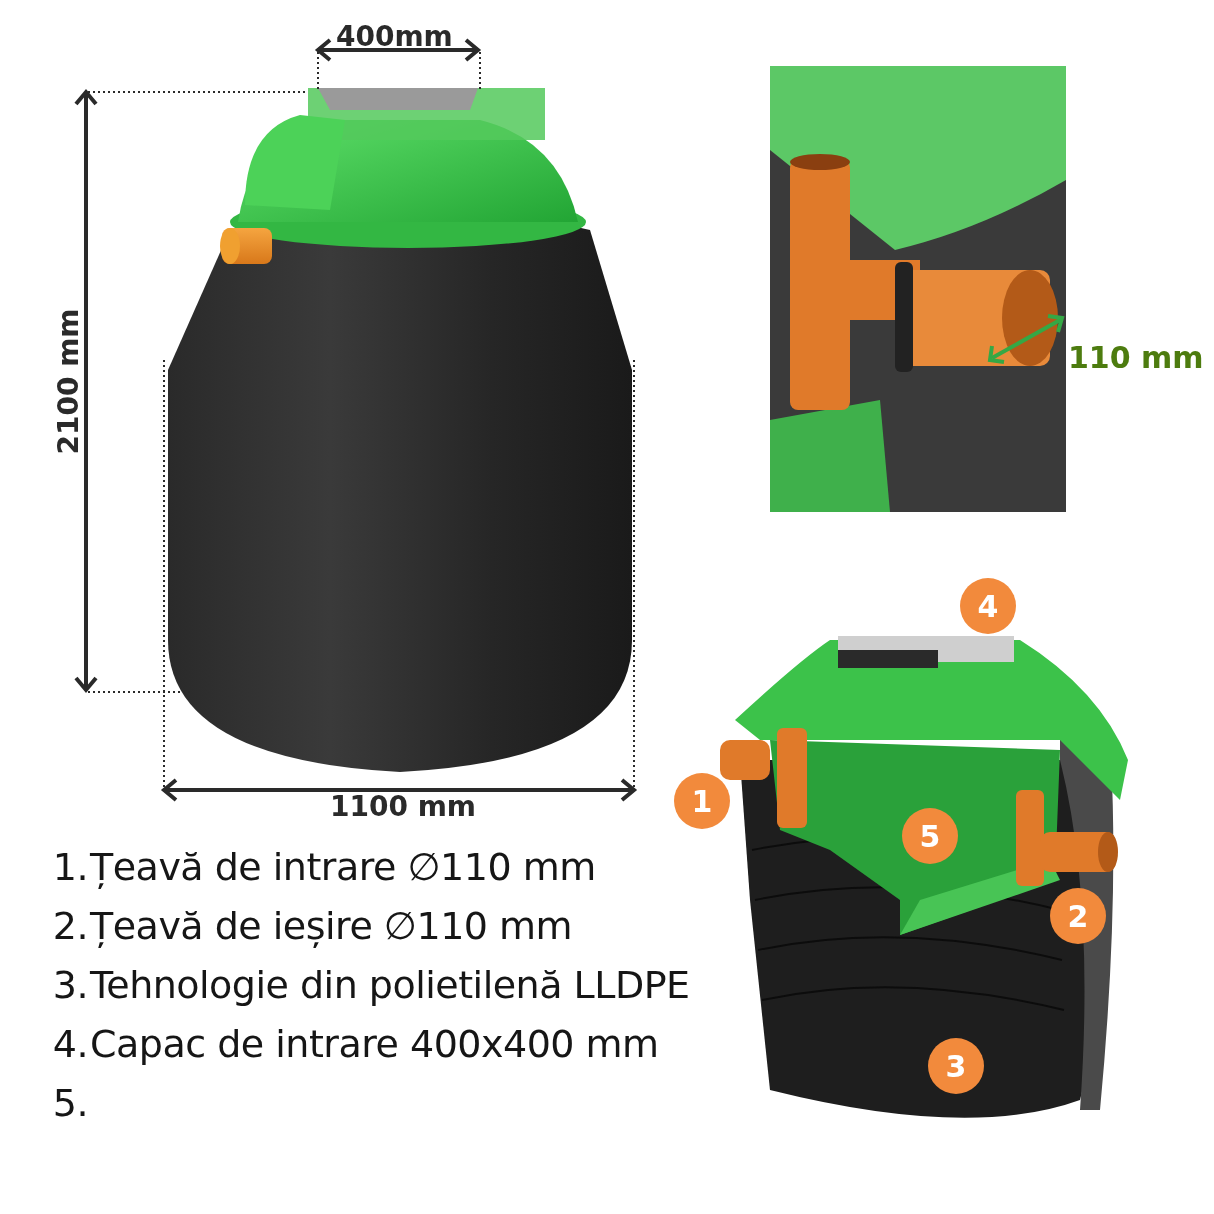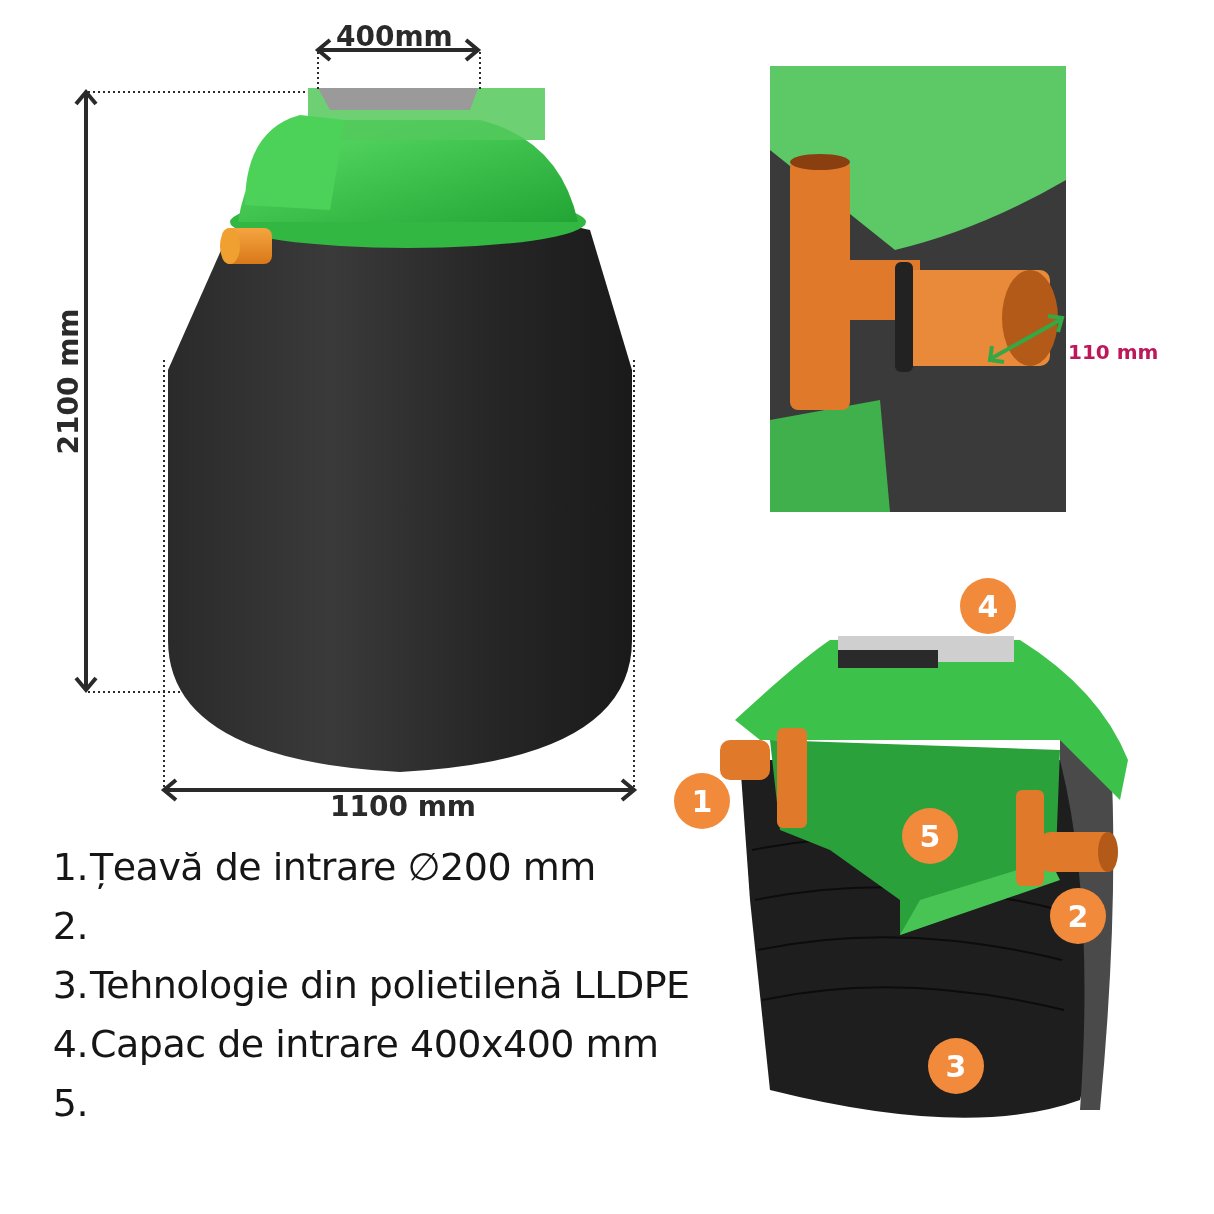--- a/index.html
+++ b/index.html
@@ -1,20 +1,20 @@
 <!DOCTYPE html>
 <html><head>
   <meta charset="utf-8">
   <style>
     html, body { margin: 0; padding: 0; background: #ffffff; }
     body { width: 1214px; height: 1214px; position: relative; overflow: hidden;
            font-family: "DejaVu Sans", sans-serif; color: #222; }
     .abs { position: absolute; }
     .dim-label { font-family: "DejaVu Sans", sans-serif; font-weight: bold; color: #2a2a2a; font-size: 28px; }
-    .dim-label-green { font-family: "DejaVu Sans", sans-serif; font-weight: bold; color: #be185d; font-size: 20px; text-align: center; }
+    .dim-label-green { font-family: "DejaVu Sans", sans-serif; font-weight: bold; color: #4d7c0f; font-size: 30px; text-align: center; }
     .legend { position: absolute; left: 44px; top: 838px; width: 700px; }
     .legend-item { display: flex; align-items: baseline; height: 59px; font-size: 38px; line-height: 59px; color: #161616; font-family: "DejaVu Sans", sans-serif; letter-spacing: -0.5px; }
     .legend-num { width: 44px; text-align: right; padding-right: 2px; }
     .badge { position: absolute; width: 56px; height: 56px; border-radius: 50%;
              background: #f28a3c; color: #fff; font-family: "DejaVu Sans", sans-serif;
              font-weight: bold; font-size: 30px; display: flex; align-items: center; justify-content: center; }
     svg { position: absolute; overflow: visible; }
   </style>
 </head>
 <body>
@@ -126,24 +126,25 @@
   <div class="badge" style="left:674px;top:773px;">1</div>
   <div class="badge" style="left:1050px;top:888px;">2</div>
   <div class="badge" style="left:928px;top:1038px;">3</div>
   <div class="badge" style="left:960px;top:578px;">4</div>
   <div class="badge" style="left:902px;top:808px;">5</div>
 </div>
 
 <div class="legend">
   <div class="legend-item">
     <span class="legend-num">1.</span>
-    <span>Țeavă de intrare  ∅200 mm</span>
+    <span>Țeavă de intrare  ∅110 mm</span>
   </div>
   <div class="legend-item">
     <span class="legend-num">2.</span>
+    <span>Țeavă de ieșire  ∅110 mm</span>
   </div>
   <div class="legend-item">
     <span class="legend-num">3.</span>
     <span>Tehnologie din polietilenă LLDPE</span>
   </div>
   <div class="legend-item">
     <span class="legend-num">4.</span>
     <span>Capac de intrare 400x400 mm</span>
   </div>
   <div class="legend-item">

